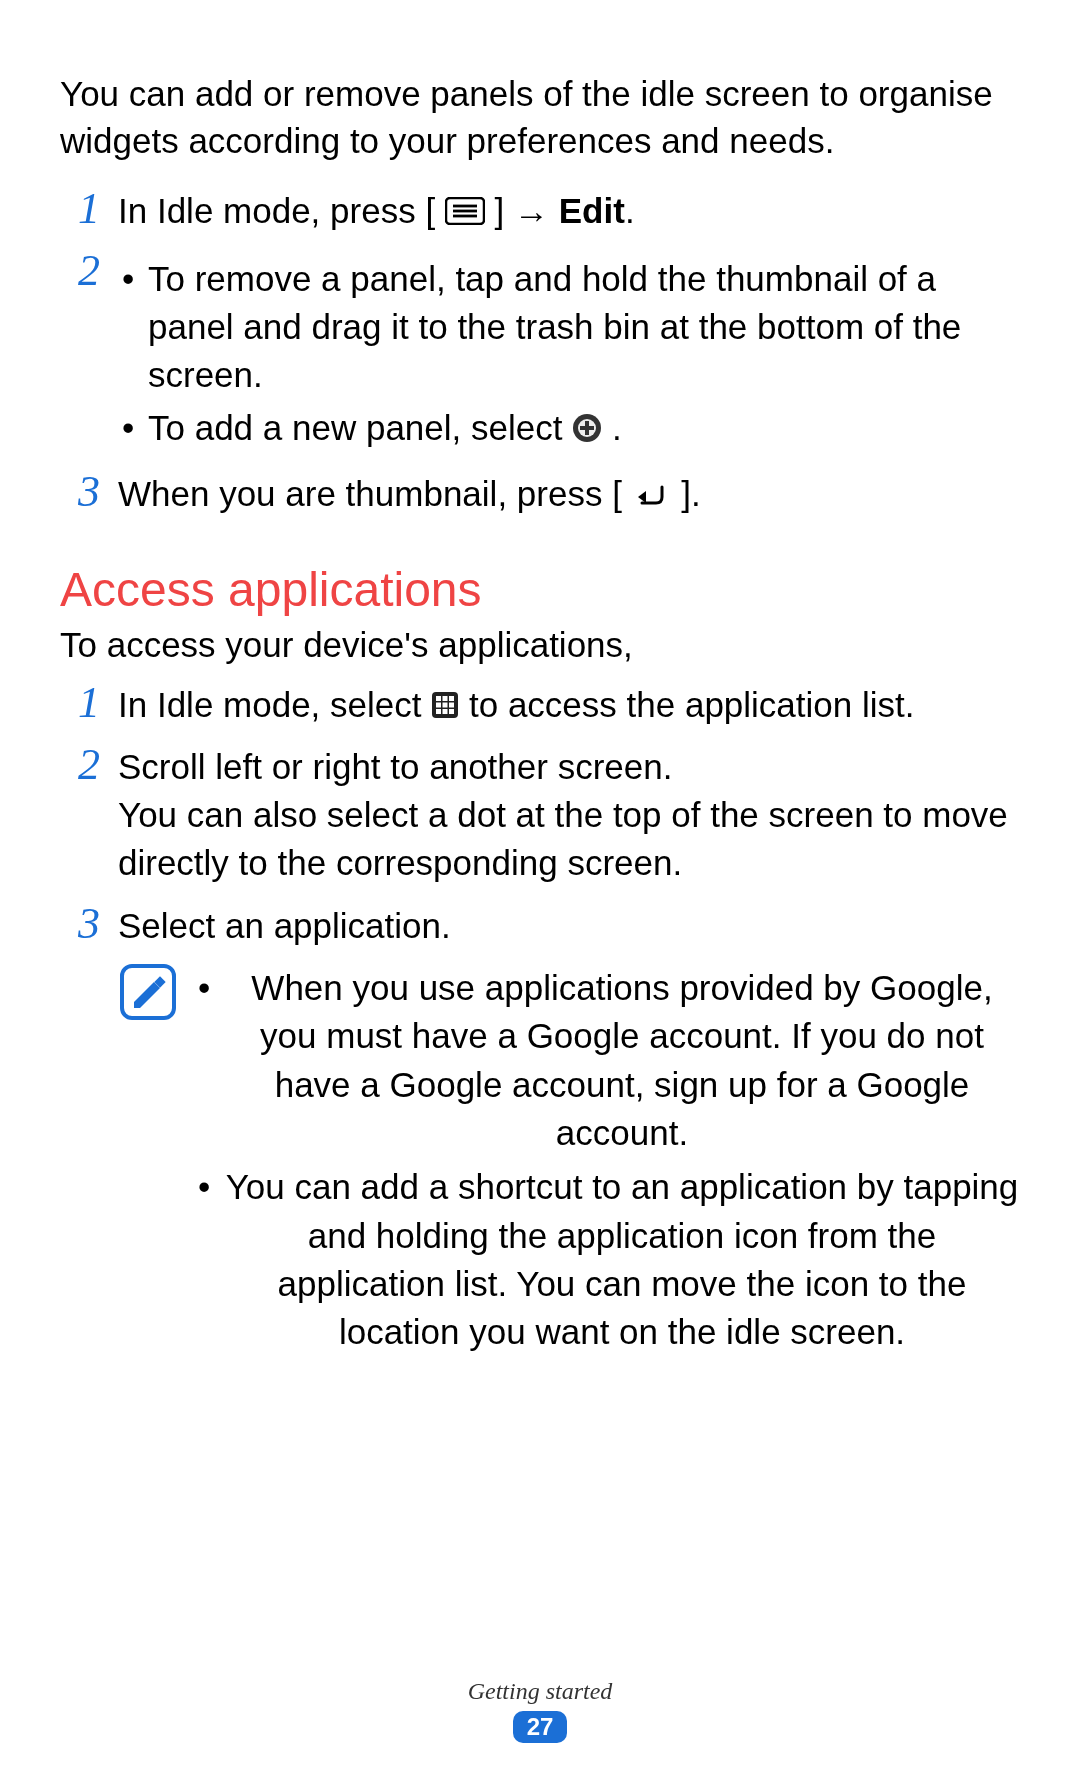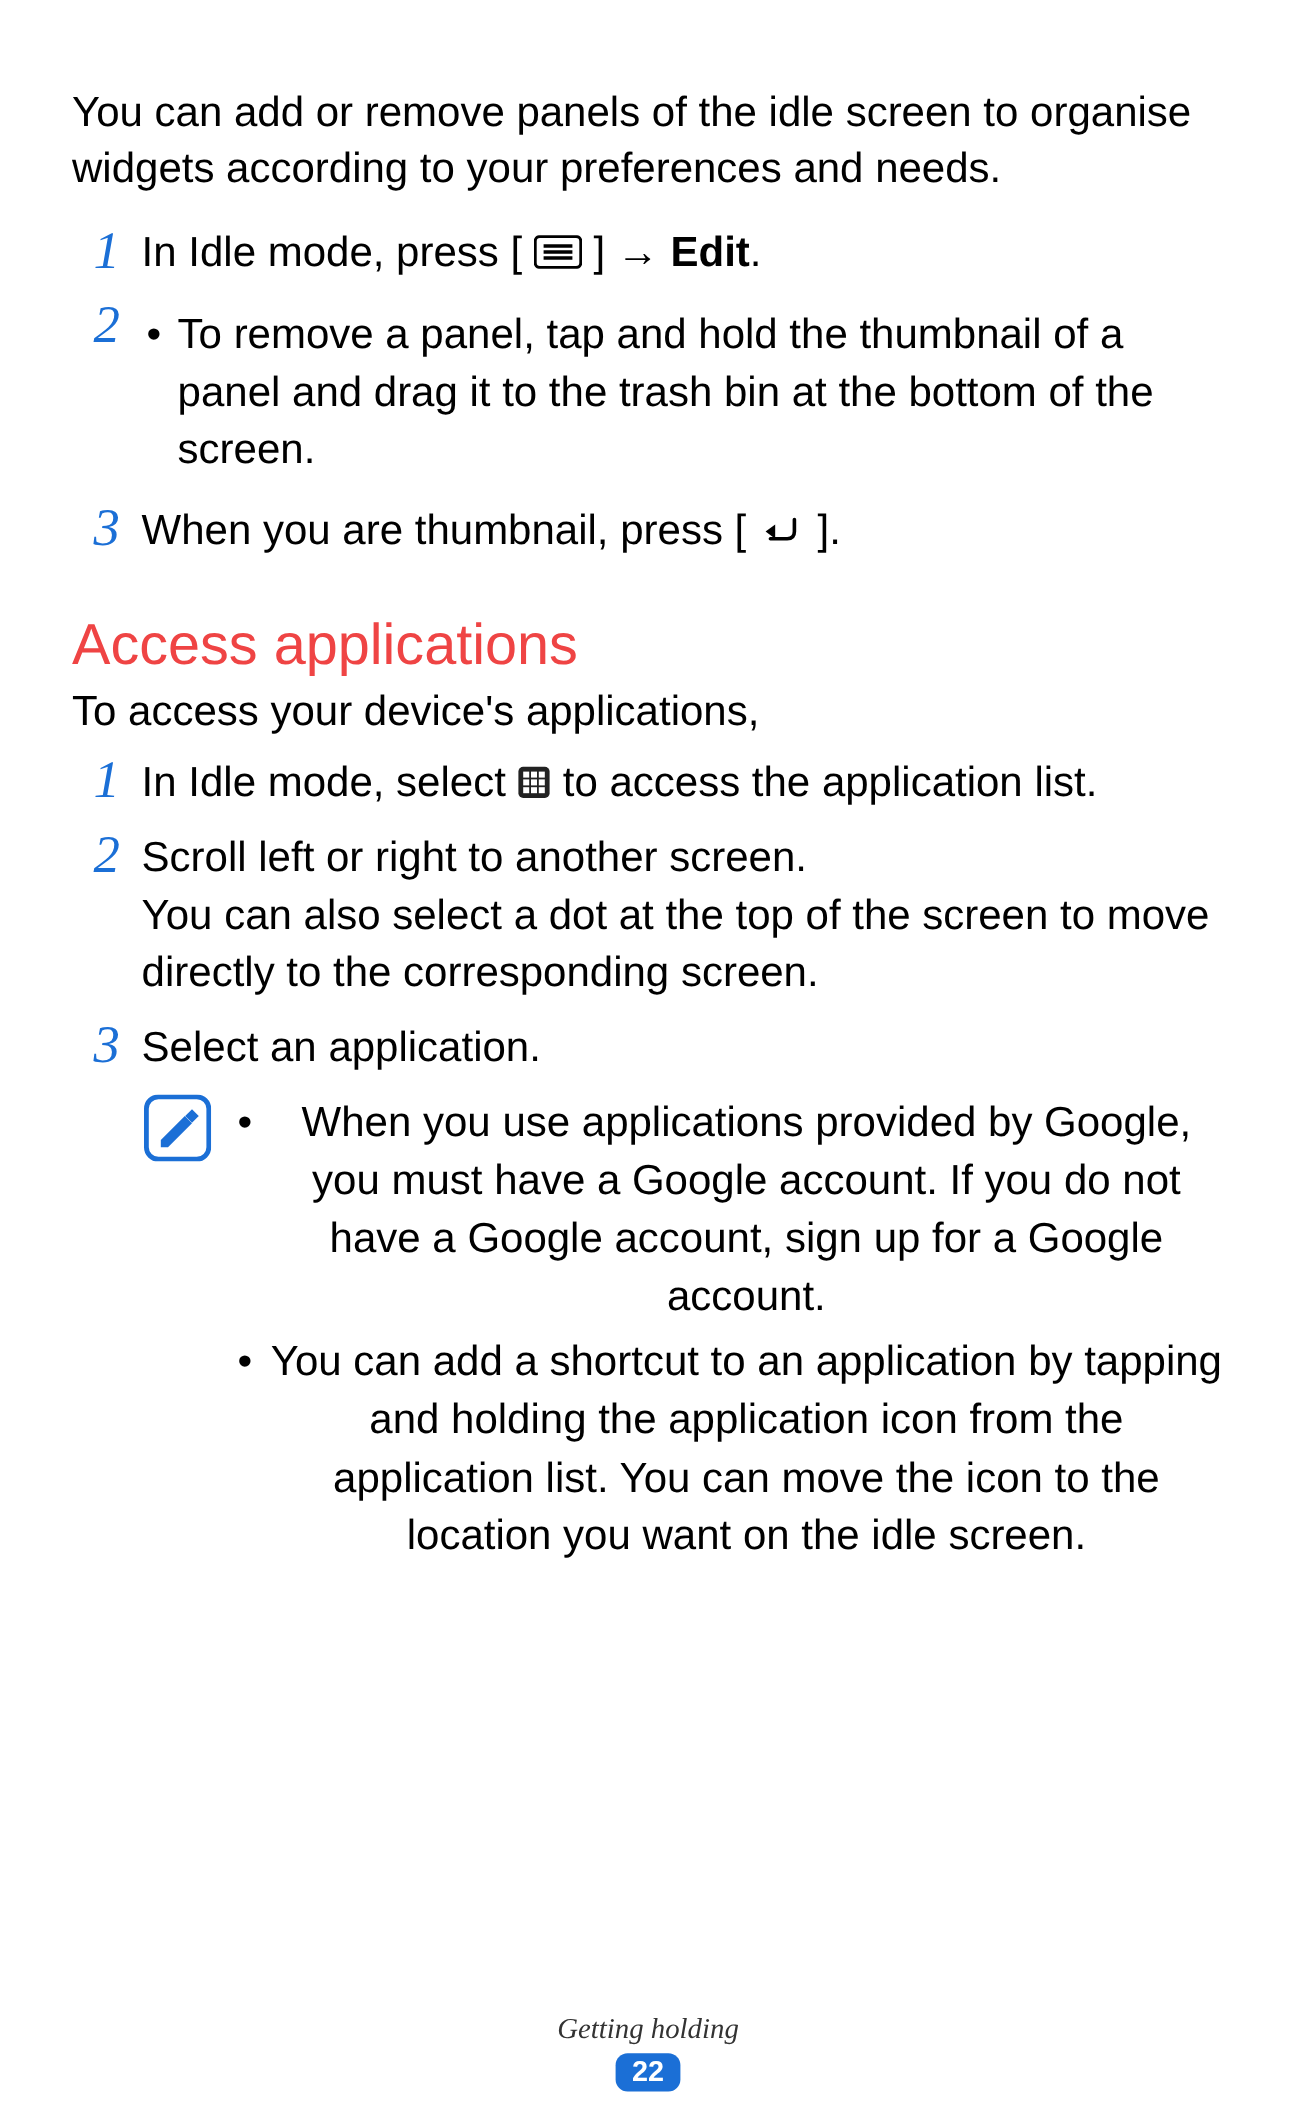--- a/index.html
+++ b/index.html
@@ -167,20 +167,32 @@
             </svg>
         </span>
         <span>] → </span><b>Edit</b><span>.</span>
       </span>
     </li>
     <li class="step">
       <span class="num">2</span>
       <span class="body">
         <ul>
           <li>To remove a panel, tap and hold the thumbnail of a panel and drag it to the trash bin at the bottom of the screen.</li>
+          <li>
+            <span>To add a new panel, select </span>
+            <span class="icon plus-icon">
+              <svg viewBox="0 0 30 30">
+                  <circle cx="15" cy="15" r="14" fill="#333"></circle>
+                  <circle cx="15" cy="15" r="9" fill="#eee"></circle>
+                  <rect x="13" y="8" width="4" height="14" fill="#333"></rect>
+                  <rect x="8" y="13" width="14" height="4" fill="#333"></rect>
+                </svg>
+            </span>
+            <span>.</span>
+          </li>
         </ul>
       </span>
     </li>
     <li class="step">
       <span class="num">3</span>
       <span class="body">
         <span>When you are thumbnail, press [</span>
         <span class="icon back-icon">
           <svg viewBox="0 0 40 28">
               <path d="M30 6 L30 16 Q30 22 24 22 L10 22" fill="none" stroke="#000" stroke-width="3" stroke-linecap="round"></path>
@@ -241,15 +253,15 @@
       <ul>
         <li>When you use applications provided by Google, you must have a Google account. If you do not have a Google account, sign up for a Google account.</li>
         <li>You can add a shortcut to an application by tapping and holding the application icon from the application list. You can move the icon to the location you want on the idle screen.</li>
       </ul>
     </div>
   </div>
 
 </div>
 
 <div class="footer">
-  <div class="chapter">Getting holding</div>
-  <span class="page-badge">22</span>
+  <div class="chapter">Getting started</div>
+  <span class="page-badge">27</span>
 </div>
 
 </body></html>

